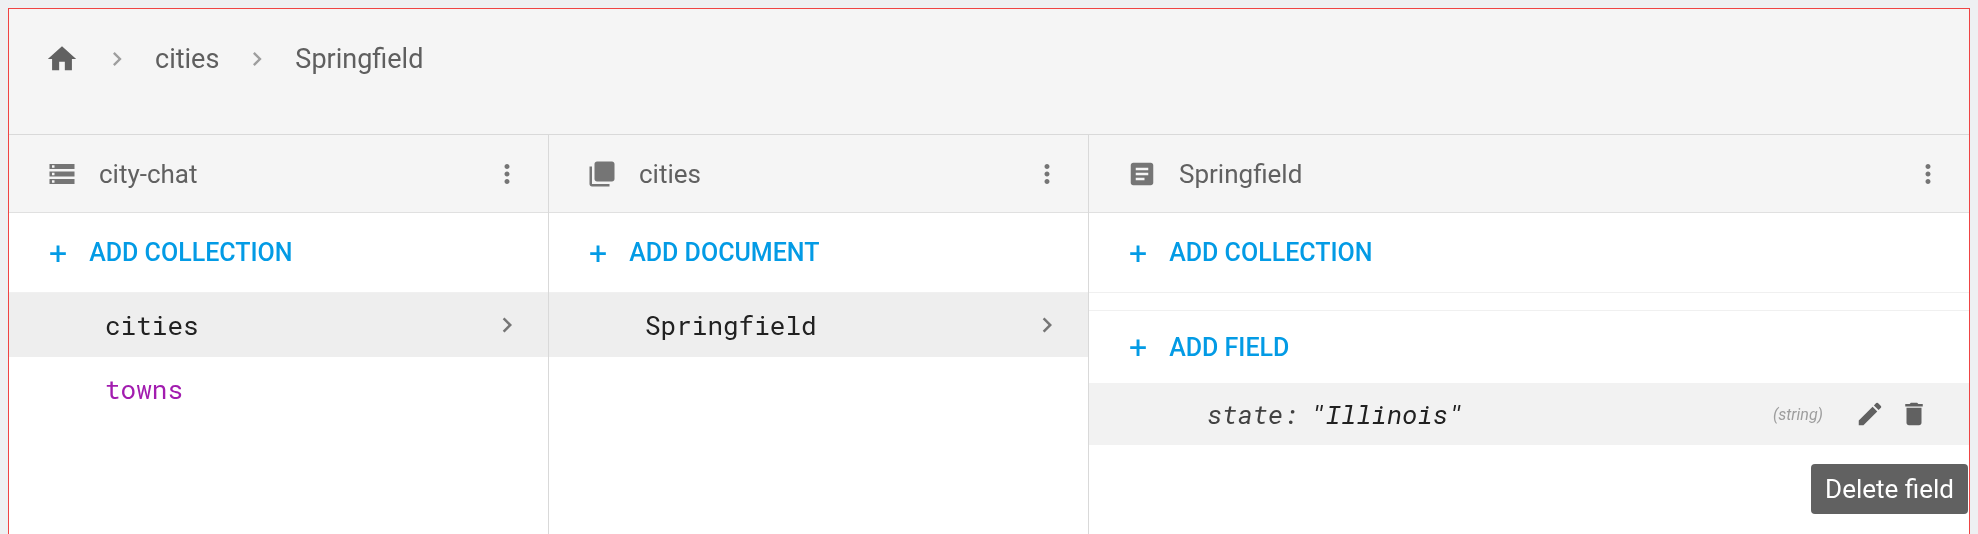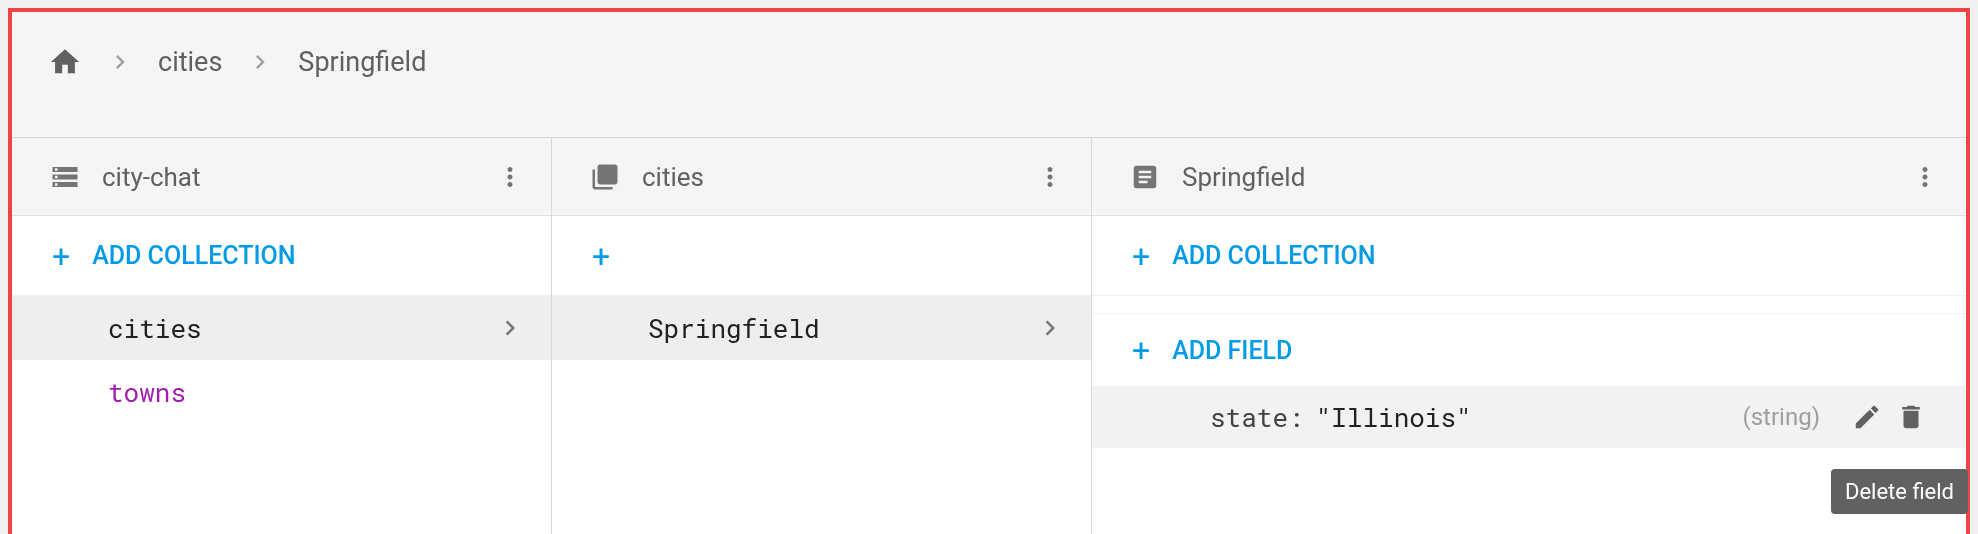--- a/index.html
+++ b/index.html
@@ -1,17 +1,17 @@
 <!DOCTYPE html>
 <html><head>
 <meta charset="utf-8">
 <style>
   * { box-sizing: border-box; margin: 0; padding: 0; }
   html, body { width: 1978px; height: 534px; font-family: Roboto, "Helvetica Neue", Arial, sans-serif; background: #eef0f2; overflow: hidden; }
-  .container { position: absolute; top: 8px; left: 8px; right: 8px; bottom: 0; background: #f5f5f5; border: 4px solid #ef4444; }
+  .container { position: absolute; top: 8px; left: 8px; right: 8px; bottom: 0; background: #f5f5f5; border: 1px solid #ef4444; }
   .breadcrumbs { display: flex; align-items: center; height: 100px; padding: 0 36px; gap: 24px; font-size: 27px; color: #666; }
   .breadcrumbs .home { color: #616161; display: flex; align-items: center; cursor: pointer; }
   .breadcrumbs .sep { color: #9e9e9e; }
   .breadcrumbs .crumb { color: #5f5f5f; cursor: pointer; }
   .panels { display: flex; height: calc(100% - 100px); border-top: 1px solid #d9d9d9; margin-top: 25px; }
   .panel { display: flex; flex-direction: column; border-right: 1px solid #d9d9d9; }
   .panel:last-child { border-right: none; }
   .panel-1 { width: 540px; }
   .panel-2 { width: 540px; }
   .panel-3 { flex: 1; }
@@ -19,29 +19,29 @@
   .panel-header .ph-icon { color: #757575; display: flex; margin-right: 22px; }
   .panel-header .ph-title { color: #616161; font-size: 26px; flex: 1; }
   .panel-header .ph-menu { color: #757575; cursor: pointer; display: flex; }
   .panel-body { background: #fff; flex: 1; overflow: hidden; }
   .add-row { display: flex; align-items: center; height: 80px; padding: 0 40px; color: #039be5; font-size: 25px; font-weight: 500; cursor: pointer; border-bottom: 1px solid #f0f0f0; }
   .add-row .plus { font-size: 32px; margin-right: 22px; font-weight: 400; }
   .list-item { display: flex; align-items: center; height: 64px; padding: 0 26px 0 96px; font-family: "Roboto Mono", Menlo, monospace; font-size: 26px; color: #a21caf; cursor: pointer; }
   .list-item.selected { background: #eeeeee; color: #212121; }
   .list-item .chev { margin-left: auto; color: #757575; }
   .list-item.trunc { white-space: nowrap; overflow: hidden; }
-  .field-row { display: flex; align-items: center; height: 62px; padding: 0 40px 0 118px; font-family: "Roboto Mono", Menlo, monospace; font-size: 26px; color: #424242; }
+  .field-row { display: flex; align-items: center; height: 62px; padding: 0 40px 0 118px; font-family: "Roboto Mono", Menlo, monospace; font-size: 26px; color: #424242; font-style: italic; }
   .field-row.hover { background: #f2f2f2; }
   .field-row .key::after { content: ":"; margin-right: 12px; }
   .field-row .val { color: #212121; }
   .field-row .spacer { flex: 1; }
-  .field-row .type { color: #9e9e9e; font-family: Roboto, sans-serif; font-size: 24px; margin-right: 18px; }
+  .field-row .type { color: #9e9e9e; font-family: Roboto, sans-serif; font-size: 16px; margin-right: 18px; }
   .field-row .act { color: #616161; margin-left: 14px; cursor: pointer; display: flex; }
   svg { display: block; }
-  .tooltip { position: absolute; right: 10px; bottom: 20px; background: #616161; color: #fff; font-size: 22px; padding: 10px 14px; border-radius: 4px; }
+  .tooltip { position: absolute; right: 10px; bottom: 20px; background: #616161; color: #fff; font-size: 26px; padding: 10px 14px; border-radius: 4px; }
 </style>
 </head>
 <body>
 
 <div class="container">
   <div class="breadcrumbs">
     <span class="home">
       <svg width="34" height="34" viewBox="0 0 24 24" fill="currentColor">
           <path d="M10 20v-6h4v6h5v-8h3L12 3 2 12h3v8z"></path>
         </svg>
@@ -105,20 +105,21 @@
         <span class="ph-title">cities</span>
         <span class="ph-menu">
           <svg width="30" height="30" viewBox="0 0 24 24" fill="currentColor">
               <path d="M12 8c1.1 0 2-.9 2-2s-.9-2-2-2-2 .9-2 2 .9 2 2 2zm0 2c-1.1 0-2 .9-2 2s.9 2 2 2 2-.9 2-2-.9-2-2-2zm0 6c-1.1 0-2 .9-2 2s.9 2 2 2 2-.9 2-2-.9-2-2-2z"></path>
             </svg>
         </span>
       </div>
       <div class="panel-body">
         <div class="add-row">
           <span class="plus">+</span>
+          <span>ADD DOCUMENT</span>
         </div>
         <div class="list-item selected">
           <span>Springfield</span>
           <span class="chev">
             <svg width="30" height="30" viewBox="0 0 24 24" fill="currentColor">
                 <path d="M8.59 16.59 13.17 12 8.59 7.41 10 6l6 6-6 6z"></path>
               </svg>
           </span>
         </div>
       </div>

